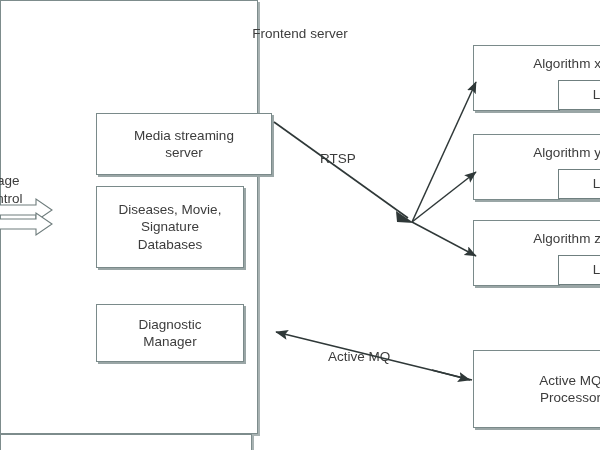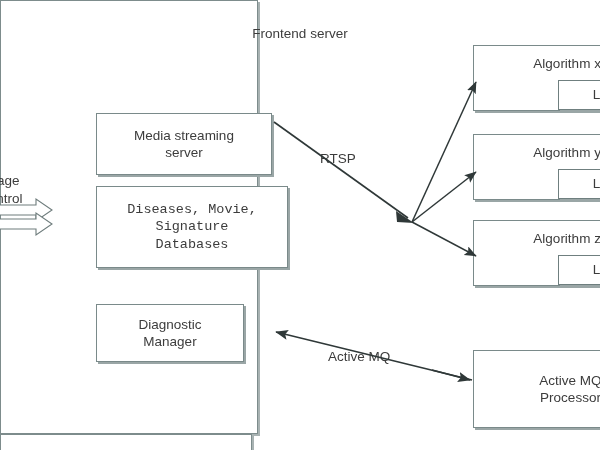--- a/index.html
+++ b/index.html
@@ -83,21 +83,21 @@
 
   <div class="container-box" style="left:54px; top:8px; width:256px; height:432px;">
     <div class="title-label" style="top:26px;">Frontend server</div>
   </div>
 
   <div class="box" style="left:96px; top:98px; width:176px; height:62px;margin-top:15px;">
     <div class="box-label centered-label">Media streaming
 server</div>
   </div>
 
-  <div class="box" style="left:96px; top:186px; width:192px; height:82px;font-family:Liberation Mono, monospace;">
+  <div class="box" style="left:96px; top:186px; width:148px; height:82px;">
     <div class="box-label centered-label">Diseases, Movie,
 Signature
 Databases</div>
   </div>
 
   <div class="box" style="left:96px; top:304px; width:148px; height:58px;">
     <div class="box-label centered-label">Diagnostic
 Manager</div>
   </div>
 

